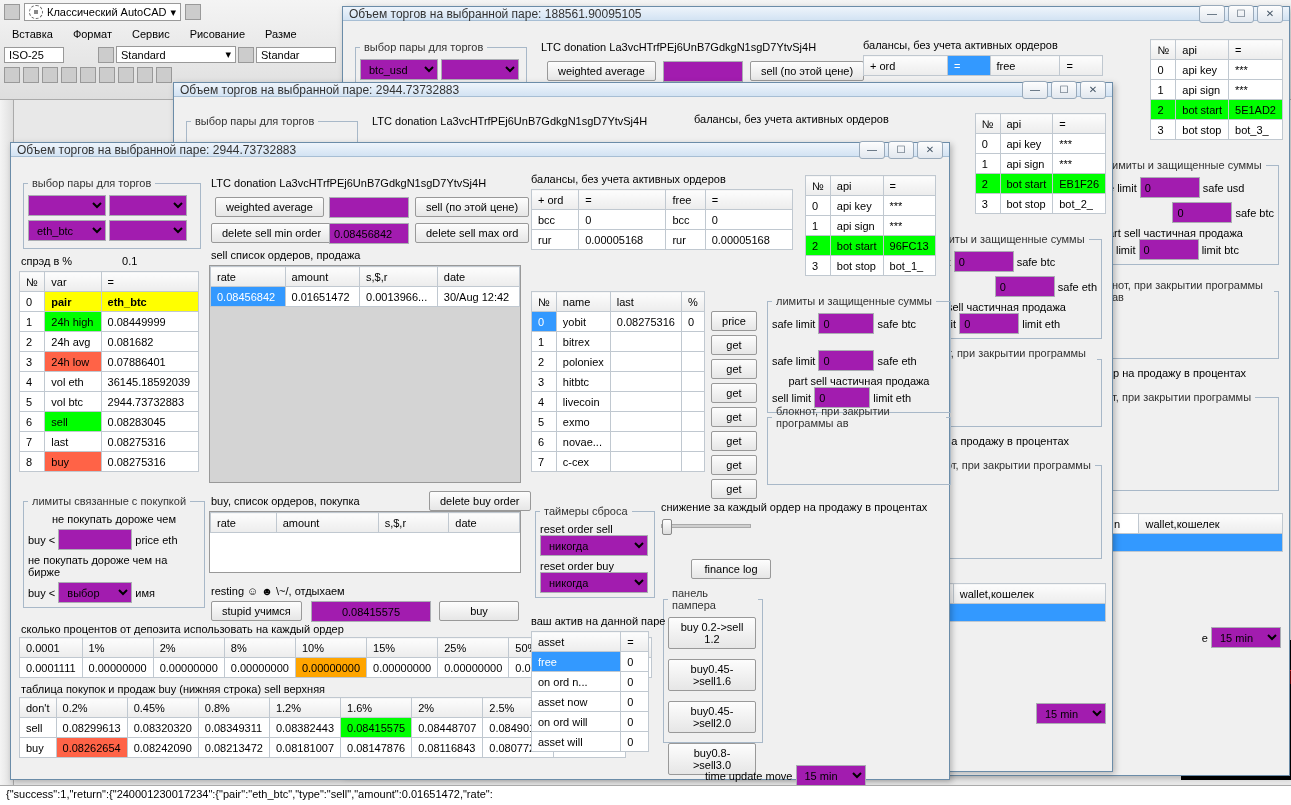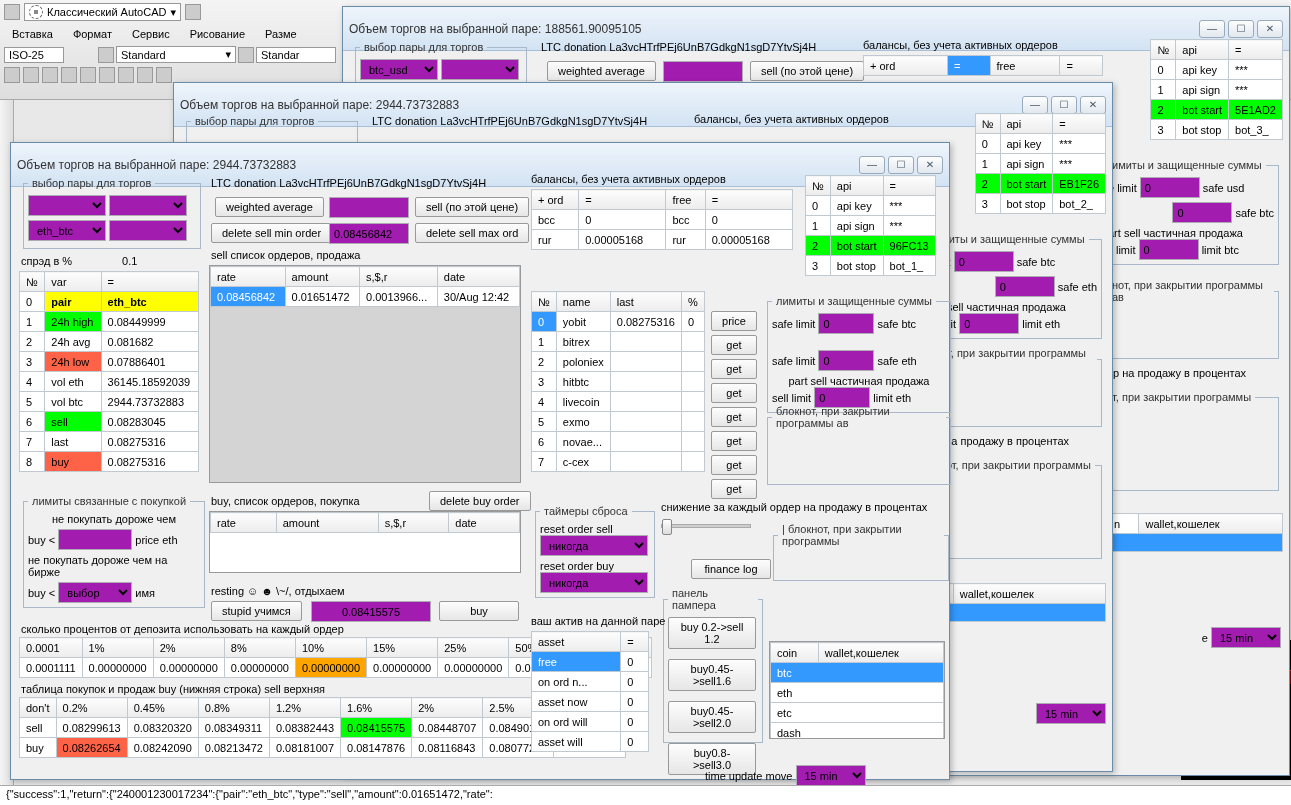--- a/index.html
+++ b/index.html
@@ -7,21 +7,21 @@
 
 .autocad-toolbar { position: absolute; top: 0; left: 0; right: 0; height: 100px; background: linear-gradient(#f4f4f4, #dedede); border-bottom: 1px solid #aaa; }
 .autocad-row1 { display: flex; align-items: center; height: 24px; padding: 2px 4px; gap: 4px; }
 .autocad-menu { display: flex; gap: 20px; padding: 4px 12px; font-size: 12px; }
 .autocad-icons { display: flex; gap: 2px; padding: 2px 4px; align-items: center; }
 .tb-icon { width: 16px; height: 16px; background: #ccc; border: 1px solid #999; }
 .dropdown-ctrl { display: inline-flex; align-items: center; border: 1px solid #999; background: #fff; padding: 1px 4px; gap: 4px; }
 .gear-icon { display: inline-block; width: 14px; height: 14px; background: radial-gradient(#888 30%, transparent 30%); border: 1px dashed #666; border-radius: 50%; }
 
 .window { position: absolute; background: #f0f0f0; border: 1px solid #6b8ca8; box-shadow: 2px 2px 6px rgba(0,0,0,.25); }
-.titlebar { height: 44px; background: linear-gradient(#eef4fb, #d3e3f3); display: flex; align-items: center; padding: 0 6px; border-bottom: 1px solid #a7bed4; }
+.titlebar { height: 14px; background: linear-gradient(#eef4fb, #d3e3f3); display: flex; align-items: center; padding: 0 6px; border-bottom: 1px solid #a7bed4; }
 .titlebar-text { flex: 1; font-size: 12px; color: #333; }
 .winbtns { display: flex; gap: 3px; }
 .winbtn { width: 26px; height: 18px; background: linear-gradient(#fdfdfd,#e2e8ef); border: 1px solid #9ab; border-radius: 3px; display:flex; align-items:center; justify-content:center; font-size:10px; color:#456; cursor:pointer;}
 fieldset { border: 1px solid #a8b8c8; margin: 4px; padding: 6px 4px 4px 4px; position: relative; }
 fieldset legend { font-size: 11px; padding: 0 4px; color: #333; }
 
 select, input[type=text] { border: 1px solid #abadb3; background: #a21caf; padding: 2px 4px; font-size: 11px; height: 21px; }
 button { background: linear-gradient(#fdfdfd,#e6e6e6); border: 1px solid #999; padding: 3px 10px; font-size: 11px; cursor: pointer; border-radius: 2px; }
 
 table { border-collapse: collapse; background: #fff; }
@@ -599,23 +599,20 @@
 
   <fieldset style="position:absolute;left:520px;top:358px;width:120px"><legend>таймеры сброса</legend>
     <div>reset order sell</div>
     <select style="width:108px"><option>никогда</option></select>
     <div style="margin-top:4px">reset order buy</div>
     <select style="width:108px"><option>никогда</option></select>
   </fieldset>
 
   <div style="position:absolute;left:650px;top:358px">снижение за каждый ордер на продажу в процентах</div>
   <div style="position:absolute;left:650px;top:376px"><span class="slider-rail"><span class="slider-thumb"></span></span></div>
-  <fieldset style="position:absolute;left:758px;top:376px;width:176px;height:58px">
-      <legend>| <span>блокнот, при закрытии программы</span></legend>
-    </fieldset>
   <button style="position:absolute;left:680px;top:416px;width:80px">finance log</button>
 
   <fieldset style="position:absolute;left:648px;top:440px;width:100px;height:156px"><legend>панель пампера</legend>
     <button style="width:88px;margin-bottom:10px">buy 0.2-&gt;sell 1.2</button>
     <button style="width:88px;margin-bottom:10px">buy0.45-&gt;sell1.6</button>
     <button style="width:88px;margin-bottom:10px">buy0.45-&gt;sell2.0</button>
     <button style="width:88px">buy0.8-&gt;sell3.0</button>
   </fieldset>
 
   <div style="position:absolute;left:520px;top:472px">ваш актив на данной паре</div>
@@ -643,41 +640,17 @@
           <td class="">on ord will</td>
           <td>0</td>
         </tr>
         <tr>
           <td class="">asset will</td>
           <td>0</td>
         </tr>
       </tbody>
   </table>
 
-  <div style="position:absolute;left:758px;top:498px;width:176px;height:98px;border:1px solid #999;background:#fff;overflow:auto">
-  <table style="width:100%">
-    <tbody>
-          <tr>
-            <th>coin</th>
-            <th>wallet,кошелек</th>
-          </tr>
-    </tbody>
-        <tbody id="coin-body">
-          <tr>
-            <td class="row-sel" colspan="2">btc</td>
-          </tr>
-          <tr>
-            <td class="" colspan="2">eth</td>
-          </tr>
-          <tr>
-            <td class="" colspan="2">etc</td>
-          </tr>
-          <tr>
-            <td class="" colspan="2">dash</td>
-          </tr>
-        </tbody>
-  </table>
-  </div>
 
   <div style="position:absolute;left:694px;top:622px"><span>time update move</span> <select style="width:70px"><option>15 min</option></select></div>
 </div>
 
 <div class="status-bar">{"success":1,"return":{"240001230017234":{"pair":"eth_btc","type":"sell","amount":0.01651472,"rate":</div>
 
 </body></html>

